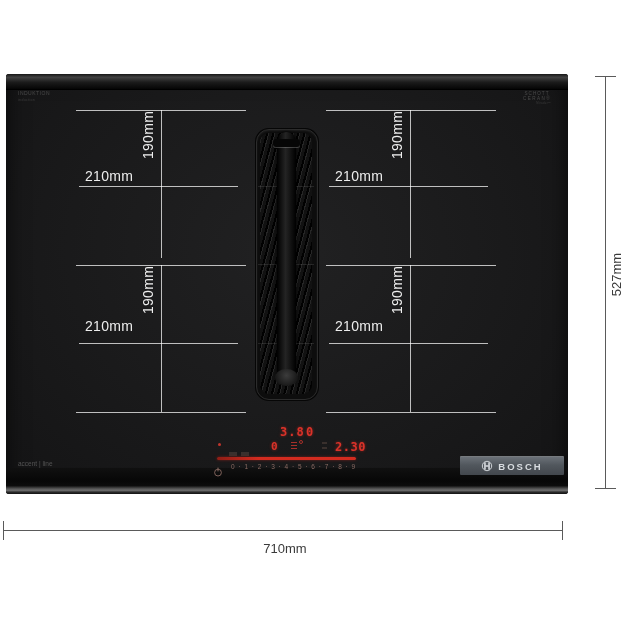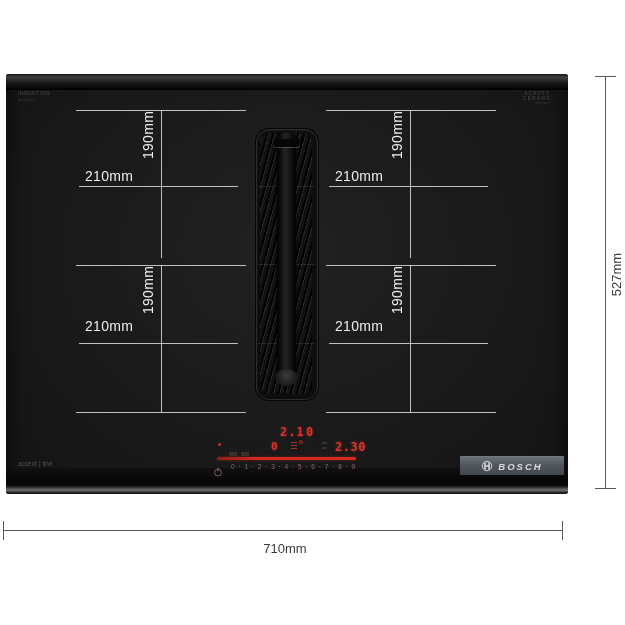--- a/index.html
+++ b/index.html
@@ -52,21 +52,21 @@
   .slider-bar{position:absolute;left:217px;top:457px;width:139px;height:3px;border-radius:2px;
        background:linear-gradient(90deg,#8e1d15,#d32b1f 30%,#d32b1f);box-shadow:0 0 3px rgba(210,40,30,.5);}
   .scale{position:absolute;left:231px;top:463px;width:126px;font-size:6.5px;color:#8a6a62;
        letter-spacing:1px;white-space:nowrap;}
   .mini-mark{position:absolute;background:#39302d;}
 
   
   .badge{position:absolute;left:460px;top:456px;width:104px;height:18px;border-radius:1px;
        background:linear-gradient(180deg,#6b7178 0%,#51575d 45%,#42474d 100%);
        border-top:1px solid rgba(255,255,255,.28);display:flex;align-items:center;justify-content:center;gap:5px;}
-  .badge-text{color:#d9dde1;font-size:9.5px;font-weight:bold;letter-spacing:2px;font-style:italic;}
+  .badge-text{color:#d9dde1;font-size:9.5px;font-weight:bold;letter-spacing:2px;}
 
   
   .dimline{position:absolute;background:#5a5a5a;}
   .dimlabel{position:absolute;color:#3a3a3a;font-size:13px;}
 </style>
 </head>
 <body>
 
 <div class="stage">
 
@@ -116,21 +116,21 @@
   <div class="vent-grille"></div>
   <div class="vent-div" style="top:186px;"></div>
   <div class="vent-div" style="top:264px;"></div>
   <div class="vent-div" style="top:343px;"></div>
   <div class="vent-bar"></div>
   <div class="vent-tab"></div>
   <div class="vent-cap"></div>
 
   <div class="abs" style="left:218px;top:443px;width:3px;height:3px;border-radius:50%;background:#c2352c;"></div>
 
-  <div class="led" style="left:280px;top:425px;font-size:12px;letter-spacing:1px;">2.1</div>
+  <div class="led" style="left:280px;top:425px;font-size:12px;letter-spacing:1px;">3.8</div>
   <div class="led" style="left:306px;top:425px;font-size:12px;">0</div>
 
   <div class="led" style="left:271px;top:440px;font-size:11px;">0</div>
 
   <div class="abs" style="left:291px;top:442px;width:6px;height:8px;
        background:repeating-linear-gradient(180deg,#a8302a 0 1px,transparent 1px 3px);"></div>
   <div class="abs" style="left:299px;top:440px;width:2px;height:2px;border-radius:50%;border:.5px solid #a8302a;"></div>
 
   <div class="mini-mark" style="left:322px;top:442px;width:5px;height:2px;"></div>
   <div class="mini-mark" style="left:322px;top:447px;width:5px;height:2px;"></div>

